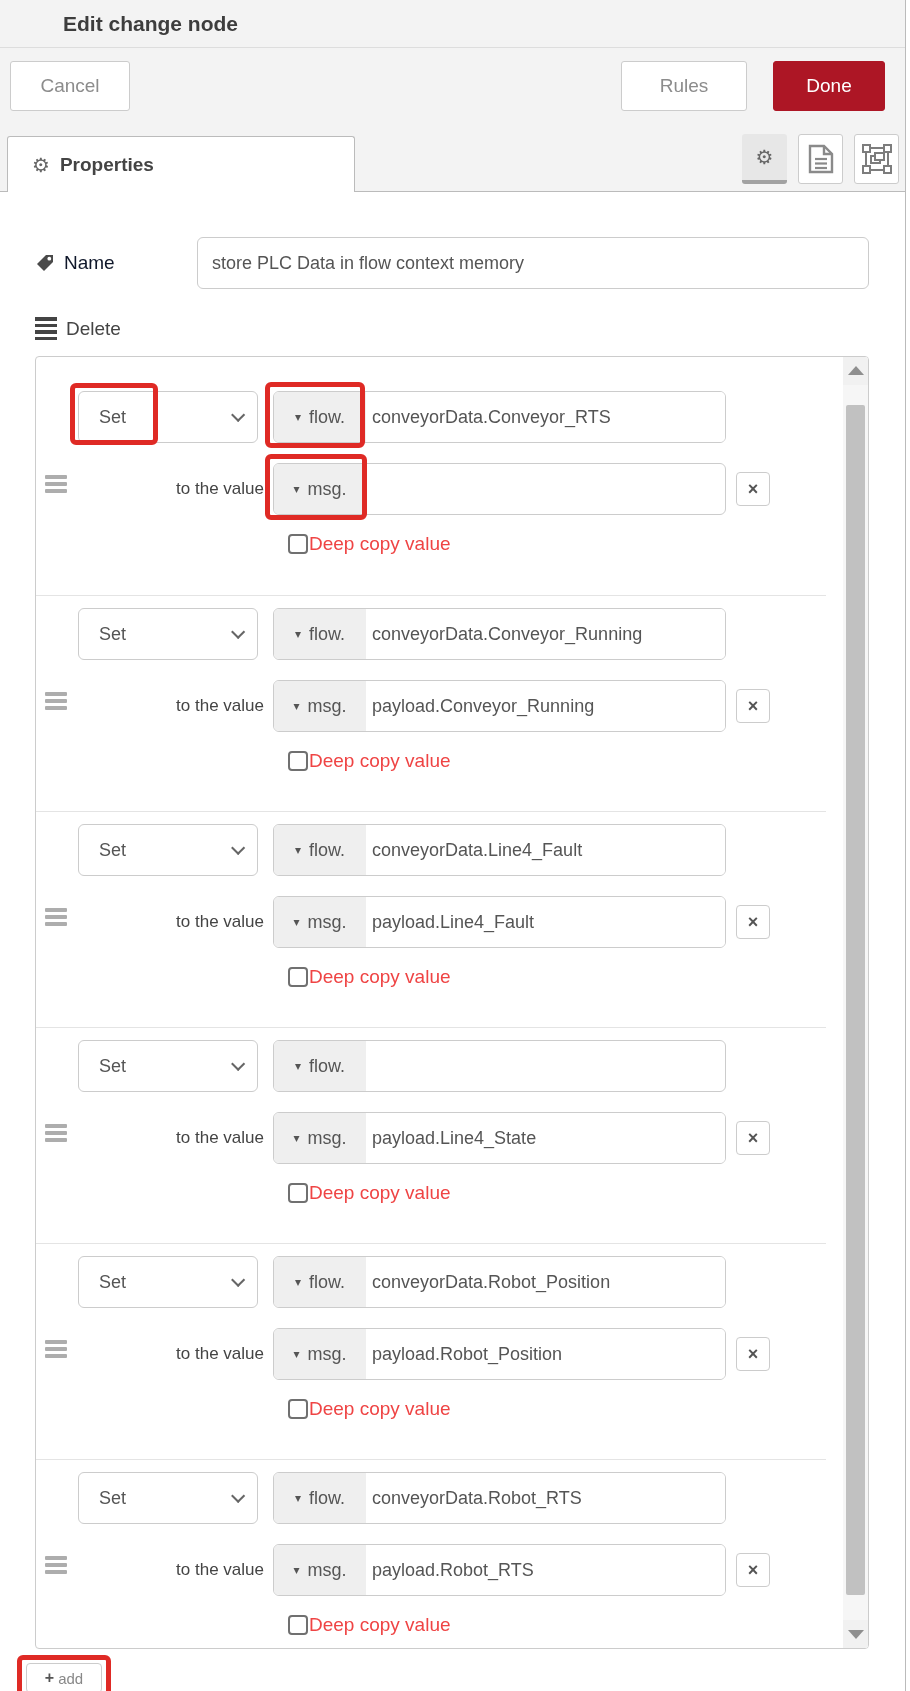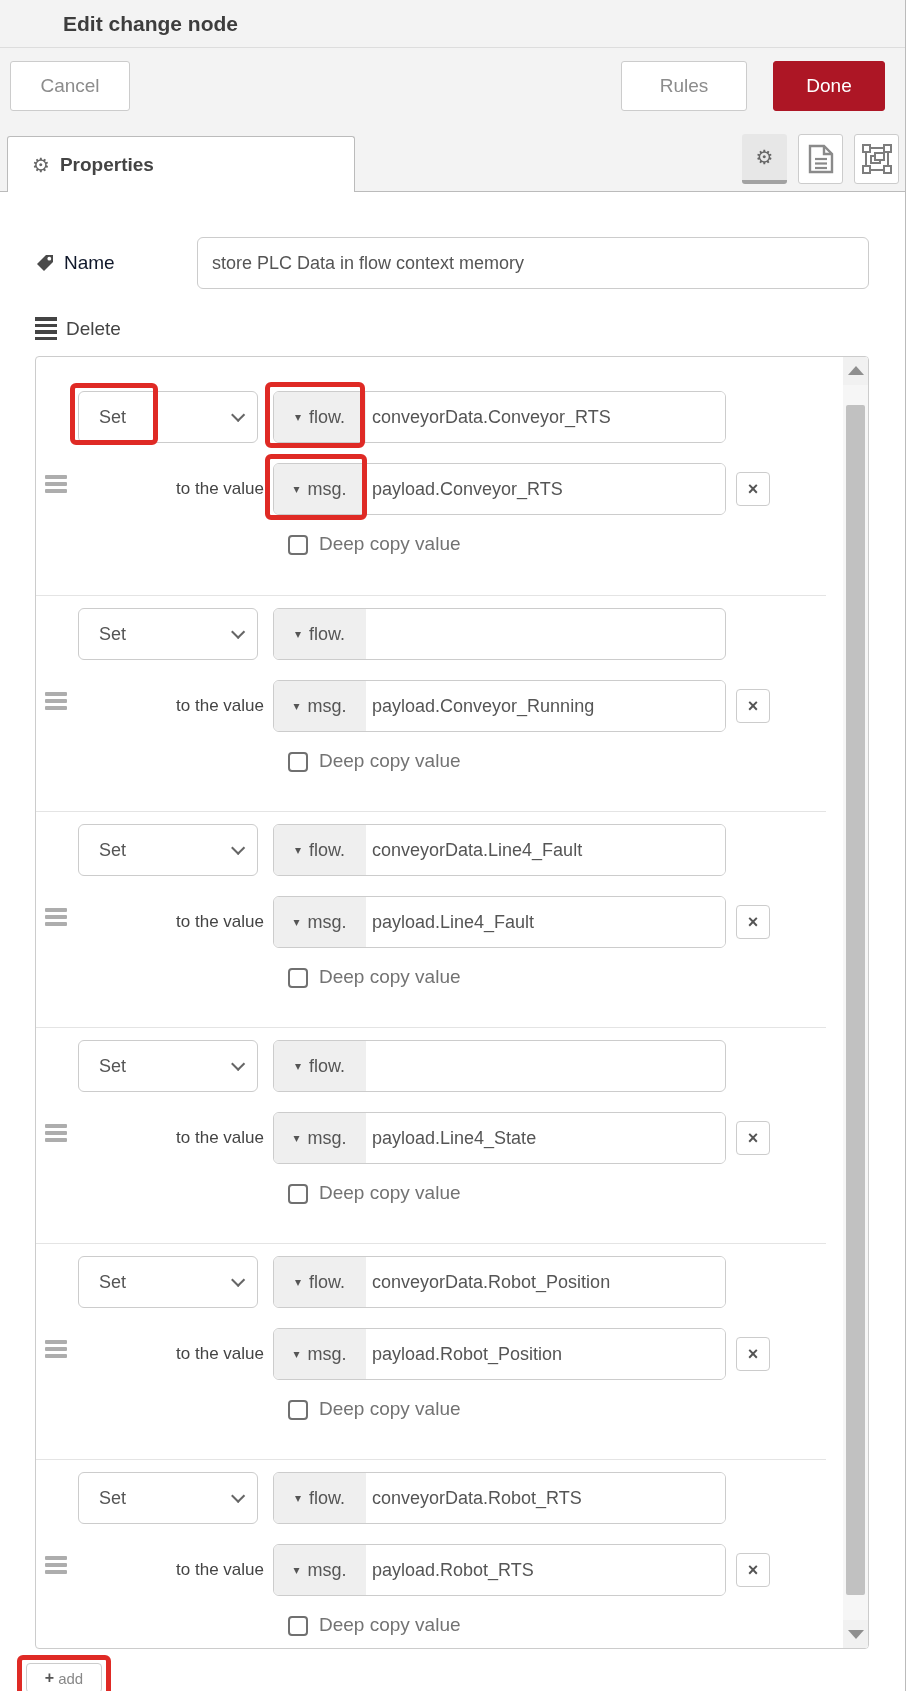--- a/index.html
+++ b/index.html
@@ -52,21 +52,21 @@
   .prefix .caret { font-family:"DejaVu Sans", sans-serif; font-size:12px; color:#555; }
   .typed-input input { flex:1; min-width:0; border:none; outline:none; font-family:inherit; font-size:18px; color:#555; padding:0 6px; }
 
   .drag-handle { position:absolute; left:9px; top:96px; width:22px; cursor:grab; }
   .drag-handle i { display:block; height:4px; background:#adadad; margin-bottom:3px; border-radius:1px; }
 
   .to-label { position:absolute; left:40px; top:84px; width:188px; height:52px; line-height:52px; text-align:right; font-size:17px; color:#444; }
 
   .x-btn { position:absolute; left:700px; top:93px; width:34px; height:34px; background:#fff; border:1px solid #ccc; border-radius:4px; color:#555; font-size:18px; font-weight:bold; line-height:30px; text-align:center; cursor:pointer; padding:0; }
 
-  .deep-copy { position:absolute; left:252px; top:154px; display:flex; align-items:flex-end; gap:11px; font-size:19px; color:#737373; cursor:pointer; }
+  .deep-copy { position:absolute; left:252px; top:154px; display:flex; align-items:center; gap:1px; font-size:19px; color:#ef4444; cursor:pointer; }
   .checkbox { width:20px; height:20px; border:2px solid #707070; border-radius:4px; background:#fff; }
 
   
   .annot-box { position:absolute; border:5px solid var(--annot); border-radius:6px; pointer-events:none; display:none; }
   .rule.annotated .annot-box { display:block; }
   .annot-set  { left:34px;  top:4px;  width:88px;  height:62px; }
   .annot-flow { left:229px; top:3px;  width:100px; height:66px; }
   .annot-msg  { left:229px; top:75px; width:102px; height:66px; }
 
   
@@ -180,21 +180,20 @@
               <i></i>
               <i></i>
             </div>
     <div class="to-label">to the value</div>
 
     <div class="typed-input source-input">
       <button class="prefix">
         <span class="caret">▾</span>
         <span>msg.</span>
       </button>
-      <input type="text" value="payload.Conveyor_RTS" style="">
     </div>
 
     <button class="x-btn">×</button>
 
     <label class="deep-copy">
       <span class="checkbox"></span>
       <span>Deep copy value</span>
     </label>
 
     <div class="annot-box annot-set"></div>
@@ -206,20 +205,21 @@
     <div class="sel-wrap">
       <span class="sel-text">Set</span>
       <span class="chev"></span>
     </div>
 
     <div class="typed-input target-input">
       <button class="prefix">
         <span class="caret">▾</span>
         <span>flow.</span>
       </button>
+      <input type="text" value="conveyorData.Conveyor_Running" style="">
     </div>
 
     <div class="drag-handle">
               <i></i>
               <i></i>
               <i></i>
             </div>
     <div class="to-label">to the value</div>
 
     <div class="typed-input source-input">

